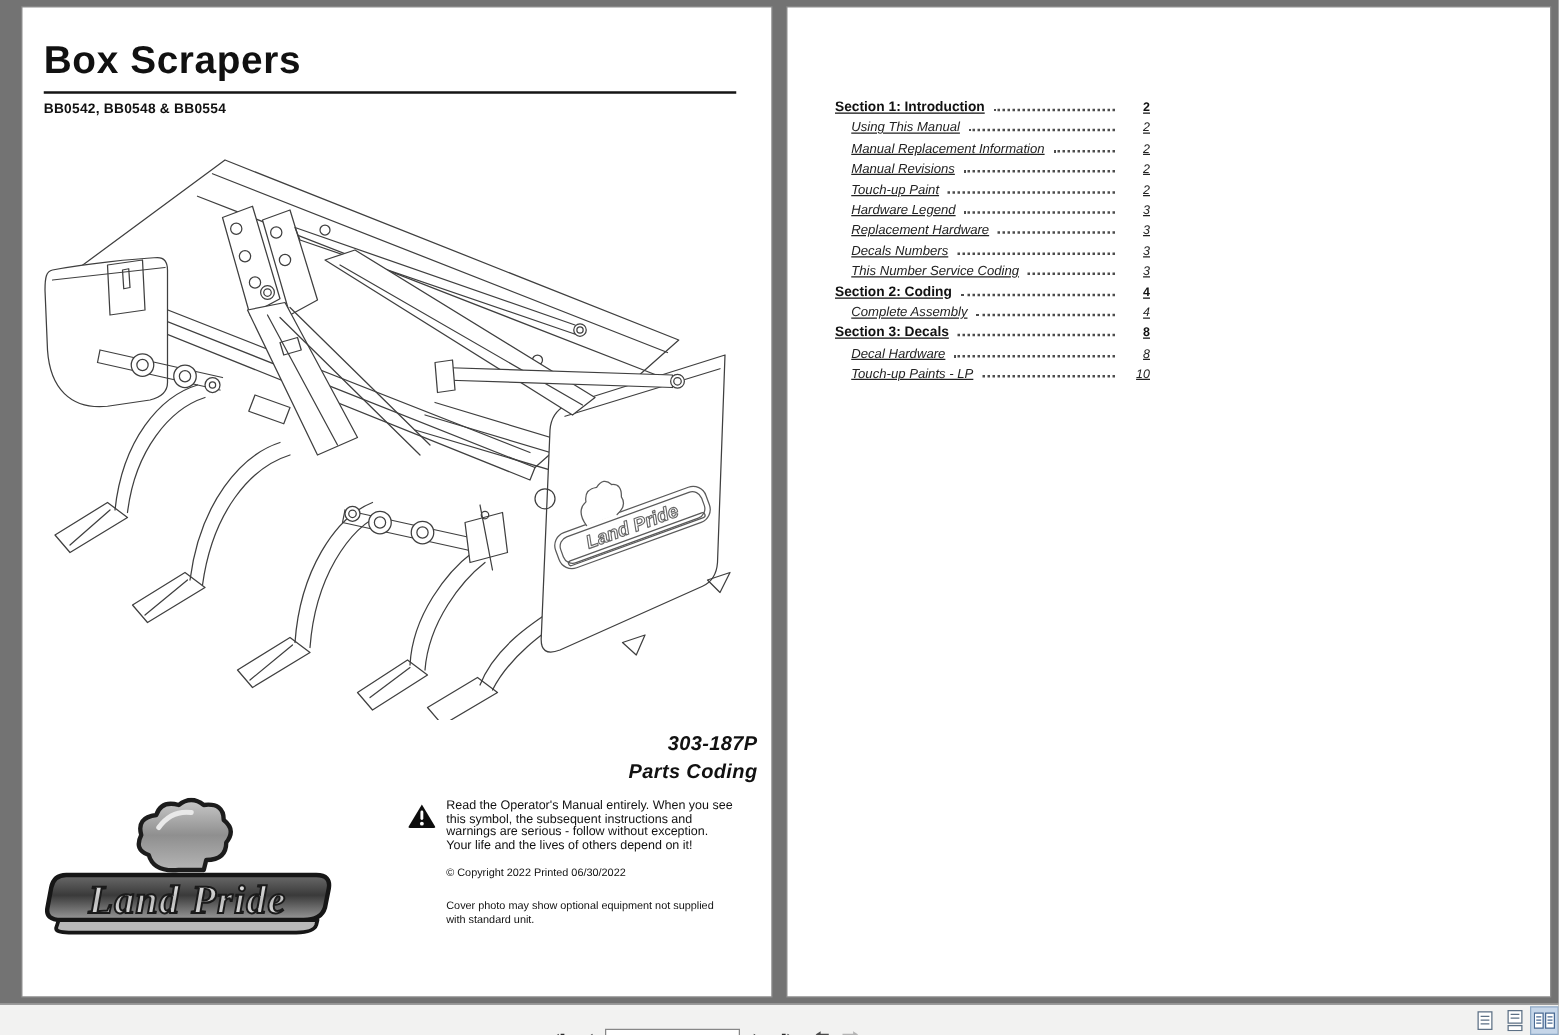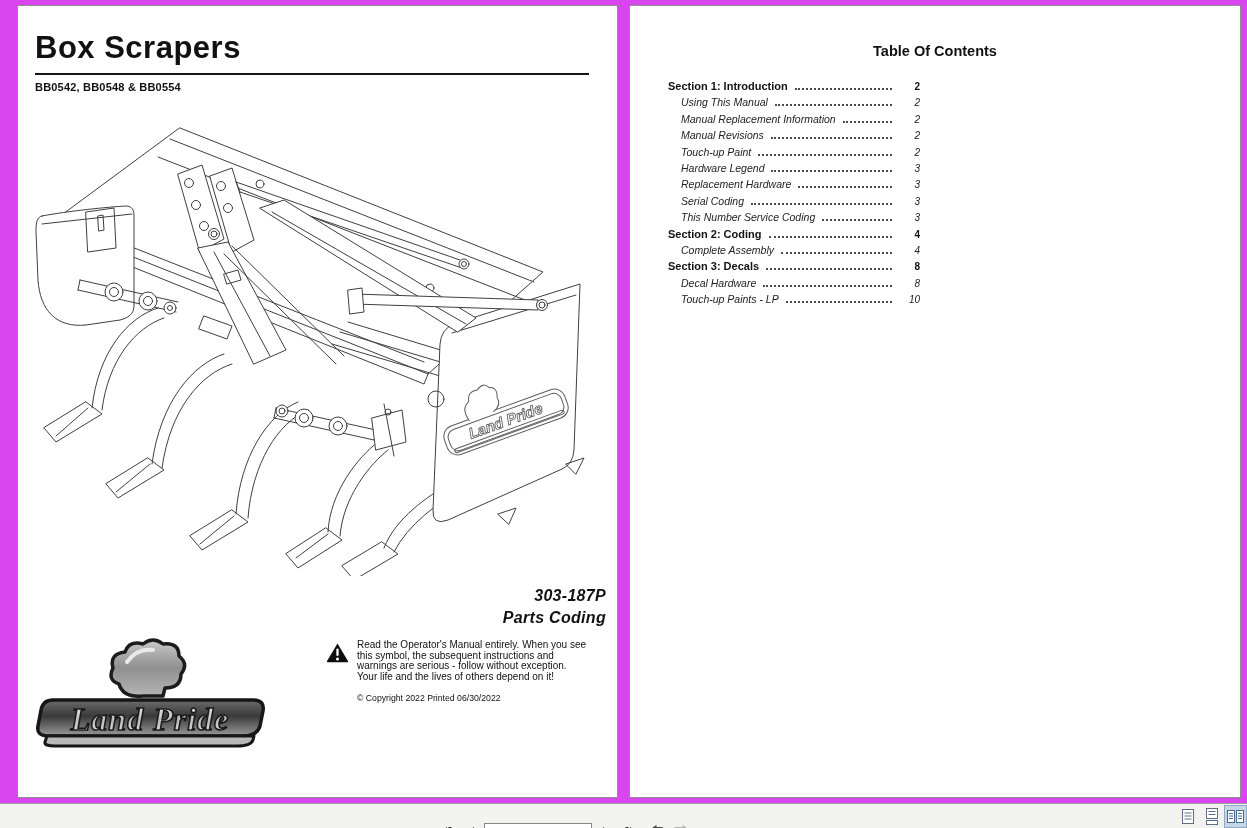--- a/index.html
+++ b/index.html
@@ -1,16 +1,16 @@
 <!DOCTYPE html>
 <html><head>
 <meta charset="utf-8">
 <style>
   html,body{margin:0;padding:0;}
-  .screen{position:relative;width:1247px;height:828px;background:#d946ef;overflow:hidden;
+  .screen{position:relative;width:1247px;height:828px;background:#737373;overflow:hidden;
           font-family:"Liberation Sans",sans-serif;color:#111;}
   .page{position:absolute;top:6px;background:#fff;box-shadow:0 0 0 1px #8d8d8d;}
   .page-left{left:18px;width:599px;height:791px;}
   .page-right{left:630px;width:610px;height:791px;}
 
   
   .cover-title{position:absolute;left:17px;top:24px;font-size:31px;font-weight:bold;letter-spacing:.5px;}
   .title-rule{position:absolute;left:17px;top:67px;width:554px;height:2px;background:#151515;}
   .cover-subtitle{position:absolute;left:17px;top:75px;font-size:11px;font-weight:bold;letter-spacing:.2px;}
   .illustration{position:absolute;left:10px;top:106px;}
@@ -18,21 +18,21 @@
                  font-size:16px;line-height:22px;letter-spacing:.3px;}
   .warning-row{position:absolute;left:308px;top:634px;width:276px;display:flex;gap:8px;}
   .warning-text{font-size:10px;line-height:10.6px;width:232px;}
   .copyright{position:absolute;left:339px;top:687px;font-size:8.7px;}
   .cover-note{position:absolute;left:339px;top:713px;font-size:8.7px;line-height:10.6px;width:224px;}
   .cover-logo{position:absolute;left:13px;top:632px;}
 
   
   .toc-heading{position:absolute;left:0;top:37px;width:100%;text-align:center;font-size:14.5px;font-weight:bold;}
   .toc{position:absolute;left:38px;top:74px;width:252px;}
-  .toc-row{display:flex;align-items:baseline;height:16.4px;font-size:11px;white-space:nowrap;}
+  .toc-row{display:flex;align-items:baseline;height:16.4px;font-size:11px;white-space:nowrap;text-decoration:underline;}
   .toc-row .dots{flex:1;border-bottom:2px dotted #4c4c4c;margin:0 4px 3px 7px;min-width:18px;}
   .toc-row .pageno{width:24px;text-align:right;font-size:10px;}
   .toc-row.section{font-weight:bold;}
   .toc-row.section .pageno{font-weight:bold;}
   .toc-row.sub{font-style:italic;padding-left:13px;font-size:10.5px;color:#222;}
   .toc-row.sub .pageno{font-style:italic;}
 
   
   .toolbar{position:absolute;left:0;top:803px;width:1247px;height:25px;background:#f2f2f1;
            border-top:1px solid #9c9c9c;}
@@ -174,20 +174,21 @@
     <div class="warning-row">
       <svg width="23" height="21" viewBox="0 0 24 21" style="flex:none;margin-top:2px;">
         <path d="M12 1.2 L22.9 19.4 Q23.7 20.8 22 20.8 L2 20.8 Q0.3 20.8 1.1 19.4 Z" fill="#0d0d0d"></path>
         <rect x="10.8" y="6.2" width="2.4" height="8" rx="1.2" fill="#ffffff"></rect>
         <circle cx="12" cy="17.2" r="1.6" fill="#ffffff"></circle>
       </svg>
       <div class="warning-text">Read the Operator's Manual entirely. When you see this symbol, the subsequent instructions and warnings are serious - follow without exception. Your life and the lives of others depend on it!</div>
     </div>
 
     <div class="copyright">© Copyright 2022 Printed 06/30/2022</div>
+    <div class="cover-note">Cover photo may show optional equipment not supplied with standard unit.</div>
 
     <svg class="cover-logo" width="238" height="112" viewBox="0 0 238 112">
       <defs>
         <linearGradient id="lgTree" x1="0" y1="0" x2="0" y2="1">
           <stop offset="0" stop-color="#c9c9c9"></stop>
             <stop offset="0.5" stop-color="#8f8f8f"></stop>
             <stop offset="1" stop-color="#b5b5b5"></stop>
         </linearGradient>
         <linearGradient id="lgBand" x1="0" y1="0" x2="0" y2="1">
           <stop offset="0" stop-color="#6b6b6b"></stop>
@@ -204,21 +205,20 @@
       <path d="M112 58 q-20 2 -24 -12 q-12 -4 -6 -16 q-4 -14 12 -16 q4 -12 18 -8 q10 -8 20 0 q16 -2 16 12 q10 8 2 18 q0 14 -16 14 l-2 8 l-14 0 Z" fill="url(#lgTree)" stroke="#1c1c1c" stroke-width="3.5" stroke-linejoin="round"></path>
       <path d="M96 24 q10 -14 26 -12" stroke="#e9e9e9" stroke-width="4" fill="none" stroke-linecap="round"></path>
 
       <path d="M22 62 Q12 62 10 72 L7 88 Q5 98 18 98 L212 98 Q226 98 229 88 L232 73 Q234 62 222 62 Z" fill="url(#lgBand)" stroke="#161616" stroke-width="3.5" stroke-linejoin="round"></path>
       <path d="M16 98 L14 104 Q13 108 24 108 L206 108 Q220 108 222 102 L223 98 Z" fill="#b9b9b9" stroke="#161616" stroke-width="3" stroke-linejoin="round"></path>
       <text x="119" y="92" text-anchor="middle" font-family="Liberation Serif, serif" font-size="32" font-weight="bold" font-style="italic" fill="url(#lgText)" stroke="#1a1a1a" stroke-width="1.6" letter-spacing="1">Land Pride</text>
     </svg>
   </div>
 
   <div class="page page-right">
-    <div class="toc-heading">Table Of Contents</div>
     <div class="toc">
       <div class="toc-row section">
           <span class="label">Section 1: Introduction</span>
           <span class="dots"></span>
           <span class="pageno">2</span>
         </div>
       <div class="toc-row sub">
           <span class="label">Using This Manual</span>
           <span class="dots"></span>
           <span class="pageno">2</span>
@@ -242,21 +242,21 @@
           <span class="label">Hardware Legend</span>
           <span class="dots"></span>
           <span class="pageno">3</span>
         </div>
       <div class="toc-row sub">
           <span class="label">Replacement Hardware</span>
           <span class="dots"></span>
           <span class="pageno">3</span>
         </div>
       <div class="toc-row sub">
-          <span class="label">Serial Coding</span>
+          <span class="label">Decals Numbers</span>
           <span class="dots"></span>
           <span class="pageno">3</span>
         </div>
       <div class="toc-row sub">
           <span class="label">This Number Service Coding</span>
           <span class="dots"></span>
           <span class="pageno">3</span>
         </div>
       <div class="toc-row section">
           <span class="label">Section 2: Coding</span>

